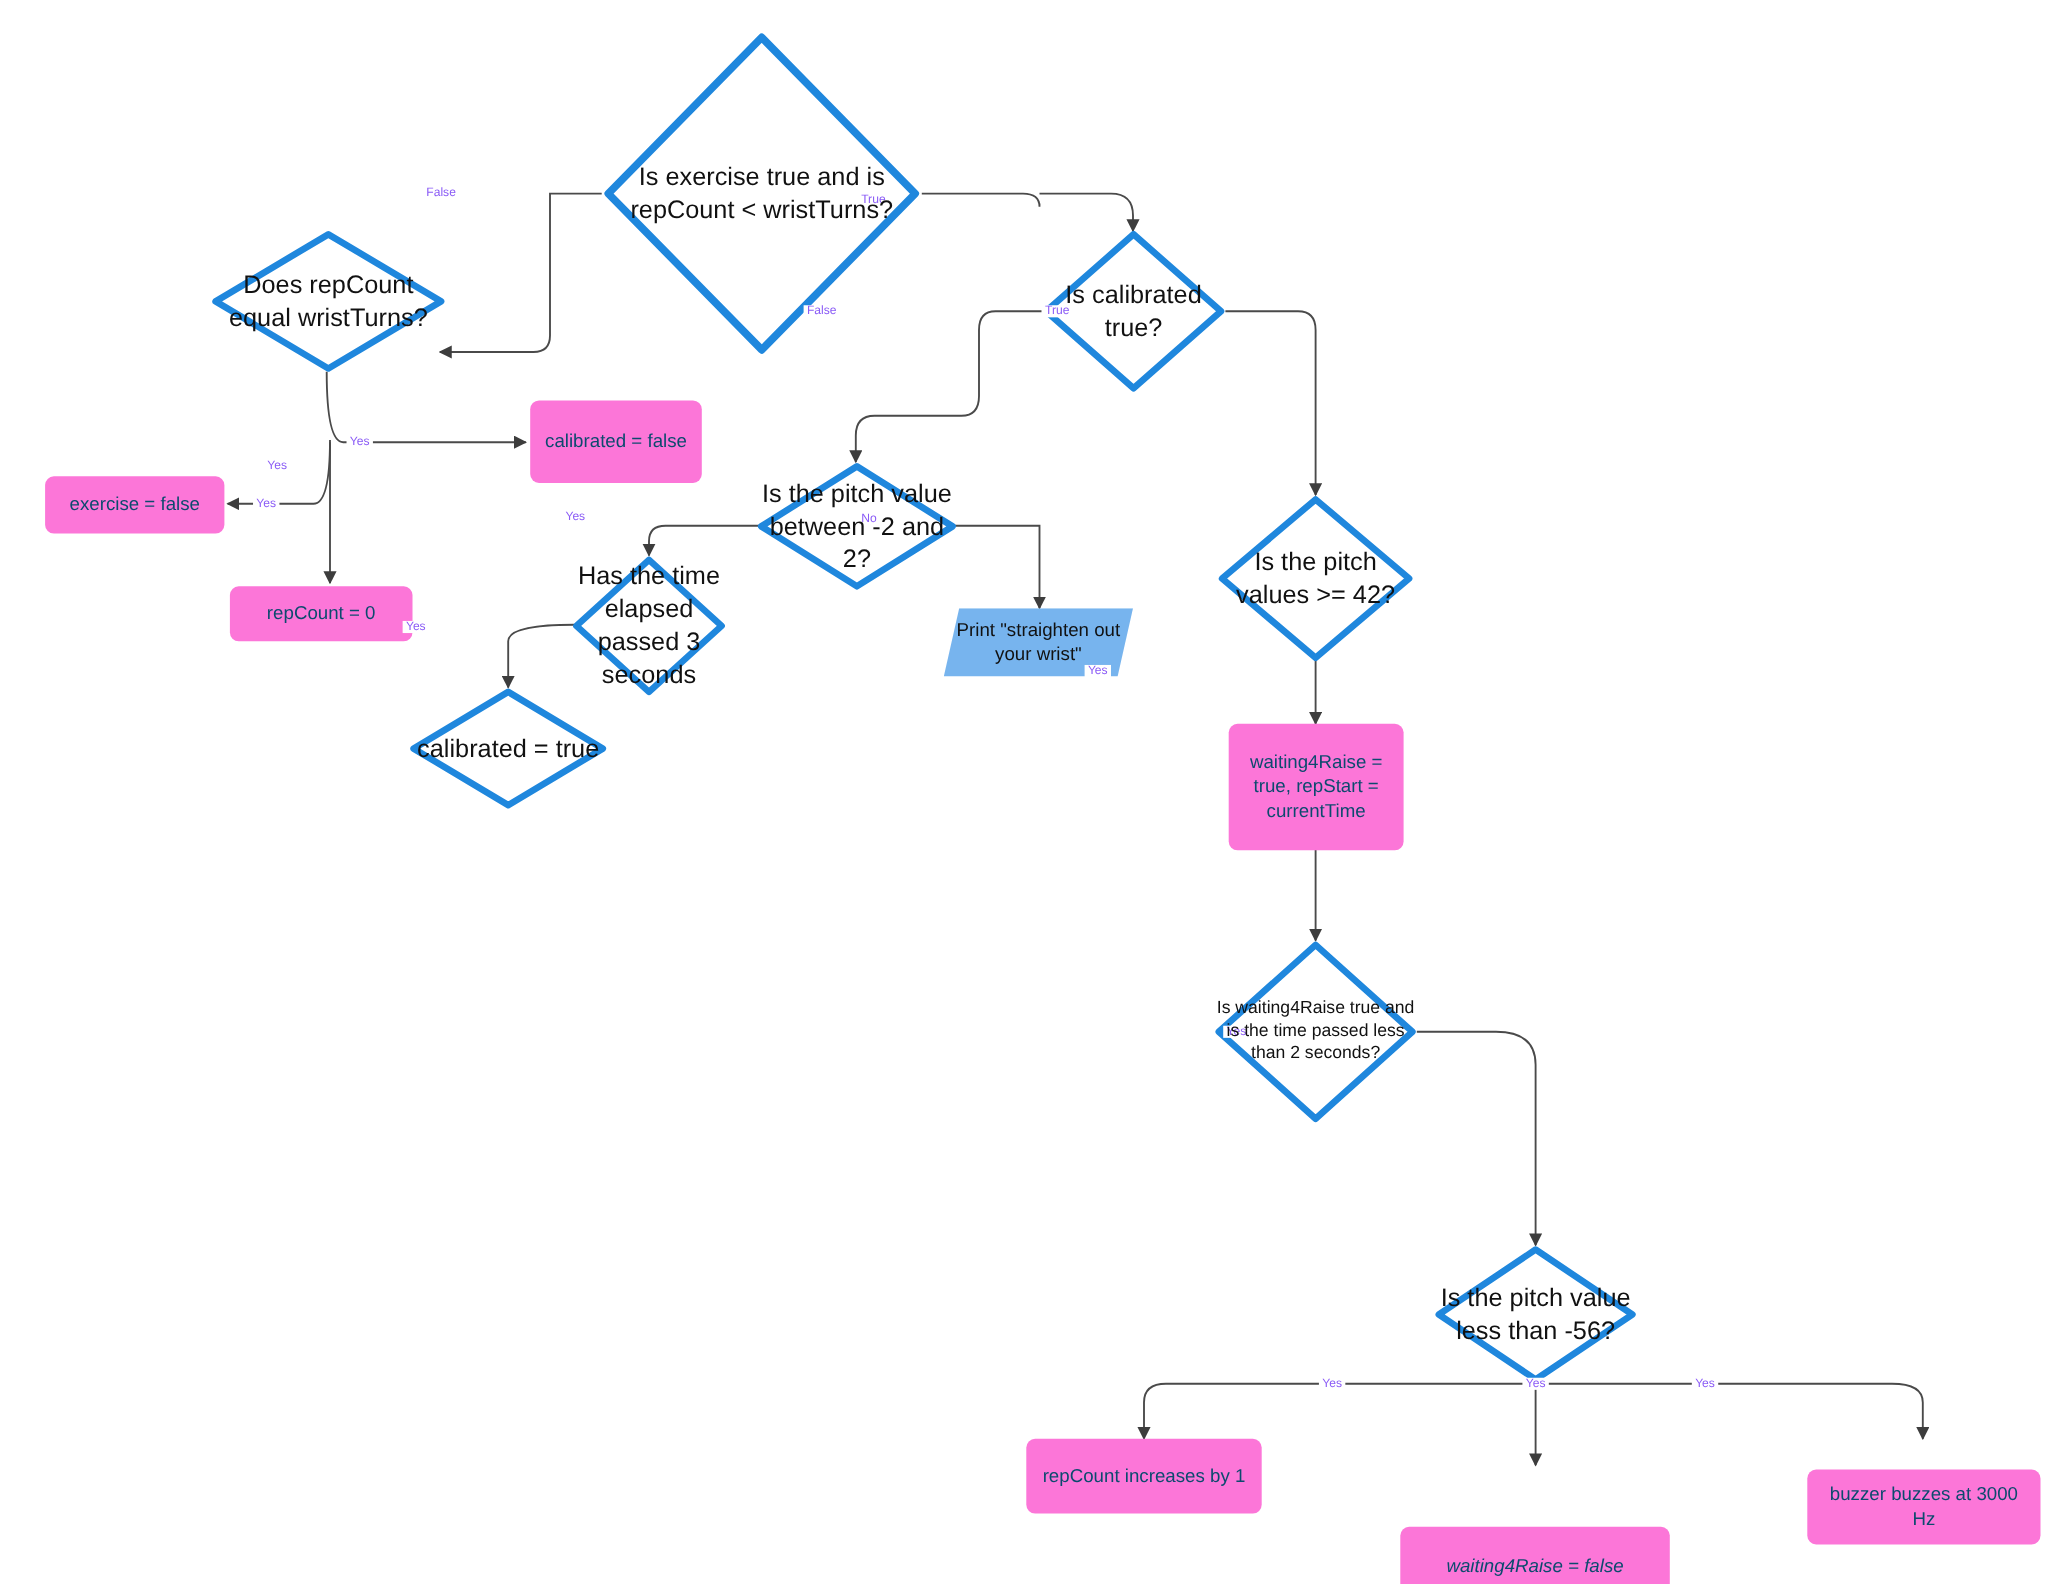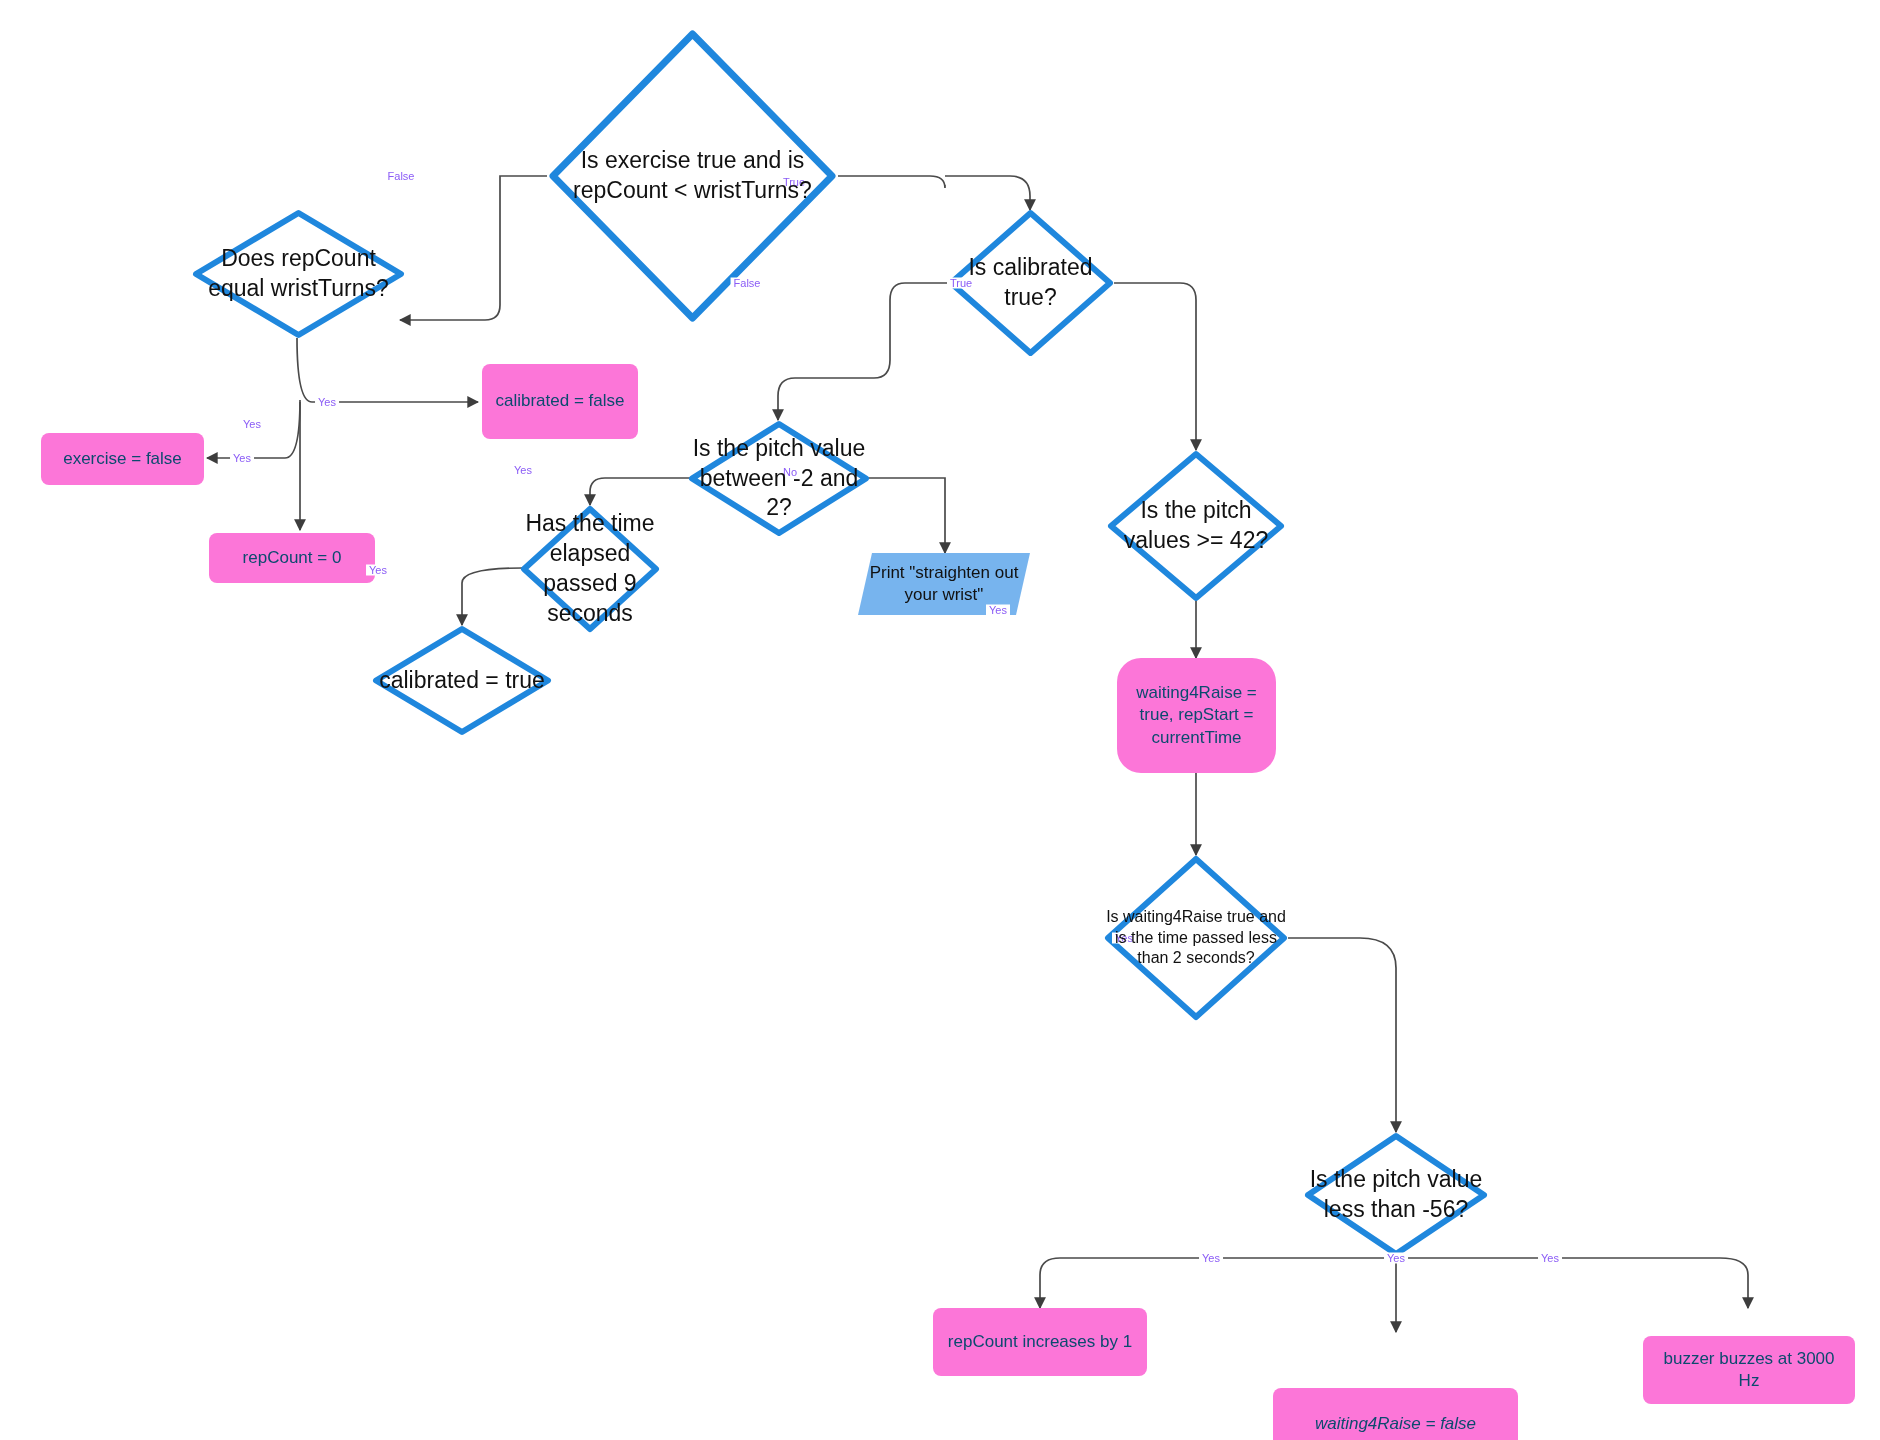--- a/index.html
+++ b/index.html
@@ -178,21 +178,21 @@
     <svg class="dshape" viewBox="0 0 182 117" xmlns="http://www.w3.org/2000/svg">
       <polygon points="91,4 178,58.5 91,113 4,58.5" fill="#ffffff" stroke="#1F87DD" stroke-width="6" stroke-linejoin="round"></polygon>
     </svg>
     <div class="dlabel">Is the pitch value between -2 and 2?</div>
   </div>
 
   <div class="node diamond" style="left:520px; top:505px; width:140px; height:128px;">
     <svg class="dshape" viewBox="0 0 140 128" xmlns="http://www.w3.org/2000/svg">
       <polygon points="70,4 136,64 70,124 4,64" fill="#ffffff" stroke="#1F87DD" stroke-width="6" stroke-linejoin="round"></polygon>
     </svg>
-    <div class="dlabel">Has the time elapsed passed 9 seconds</div>
+    <div class="dlabel">Has the time elapsed passed 3 seconds</div>
   </div>
 
   <div class="node io" style="left:858px; top:553px; width:172px; height:62px;">
     <svg class="ioshape" viewBox="0 0 172 62" preserveAspectRatio="none" xmlns="http://www.w3.org/2000/svg">
       <polygon points="14,0 172,0 158,62 0,62" fill="#77B4EE"></polygon>
     </svg>
     <div class="iolabel">Print "straighten out your wrist"</div>
   </div>
 
   <div class="node diamond" style="left:372px; top:625px; width:180px; height:111px;">
@@ -202,21 +202,21 @@
     <div class="dlabel">calibrated = true</div>
   </div>
 
   <div class="node diamond" style="left:1107px; top:450px; width:178px; height:152px;">
     <svg class="dshape" viewBox="0 0 178 152" xmlns="http://www.w3.org/2000/svg">
       <polygon points="89,4 174,76 89,148 4,76" fill="#ffffff" stroke="#1F87DD" stroke-width="6" stroke-linejoin="round"></polygon>
     </svg>
     <div class="dlabel">Is the pitch values &gt;= 42?</div>
   </div>
 
-  <div class="node process" style="left:1117px; top:658px; width:159px; height:115px;border-radius:24px;">
+  <div class="node process" style="left:1117px; top:658px; width:159px; height:115px;">
     <span>waiting4Raise = true, repStart = currentTime</span>
   </div>
 
   <div class="node diamond" style="left:1104px; top:855px; width:184px; height:166px;">
     <svg class="dshape" viewBox="0 0 184 166" xmlns="http://www.w3.org/2000/svg">
       <polygon points="92,4 180,83 92,162 4,83" fill="#ffffff" stroke="#1F87DD" stroke-width="6" stroke-linejoin="round"></polygon>
     </svg>
     <div class="dlabel" style="font-size:16px;">Is waiting4Raise true and is the time passed less than 2 seconds?</div>
   </div>
 

